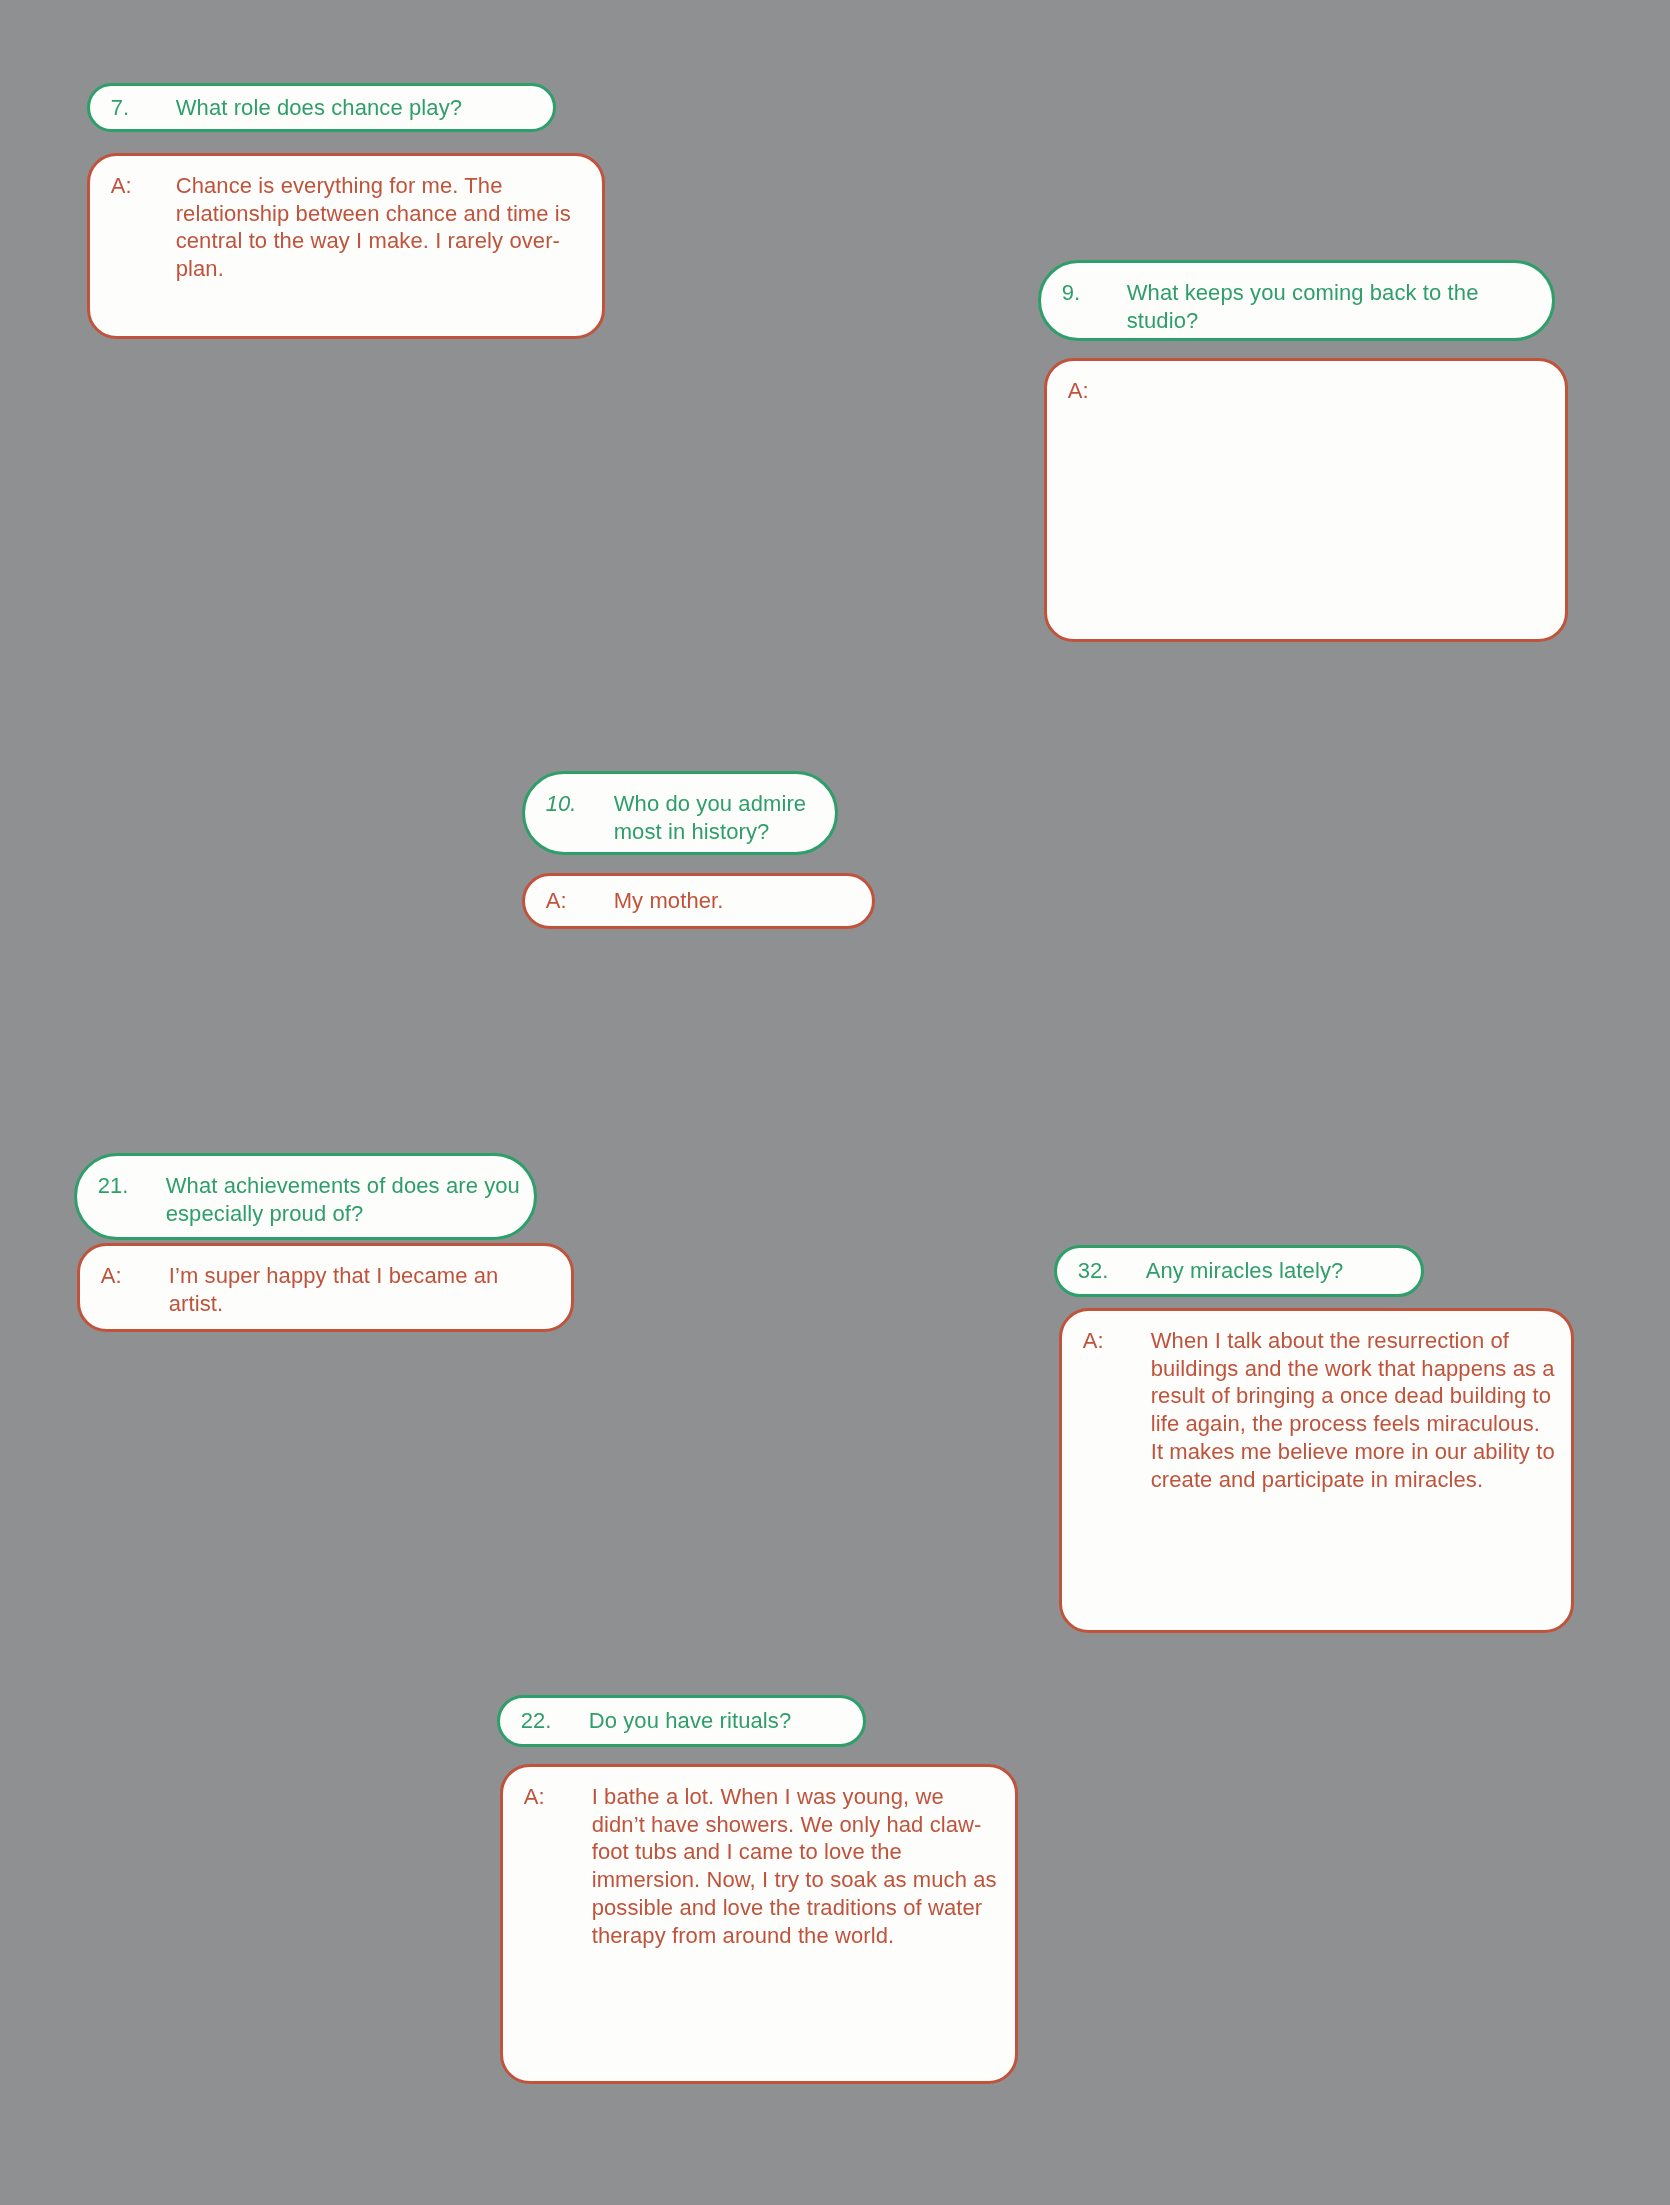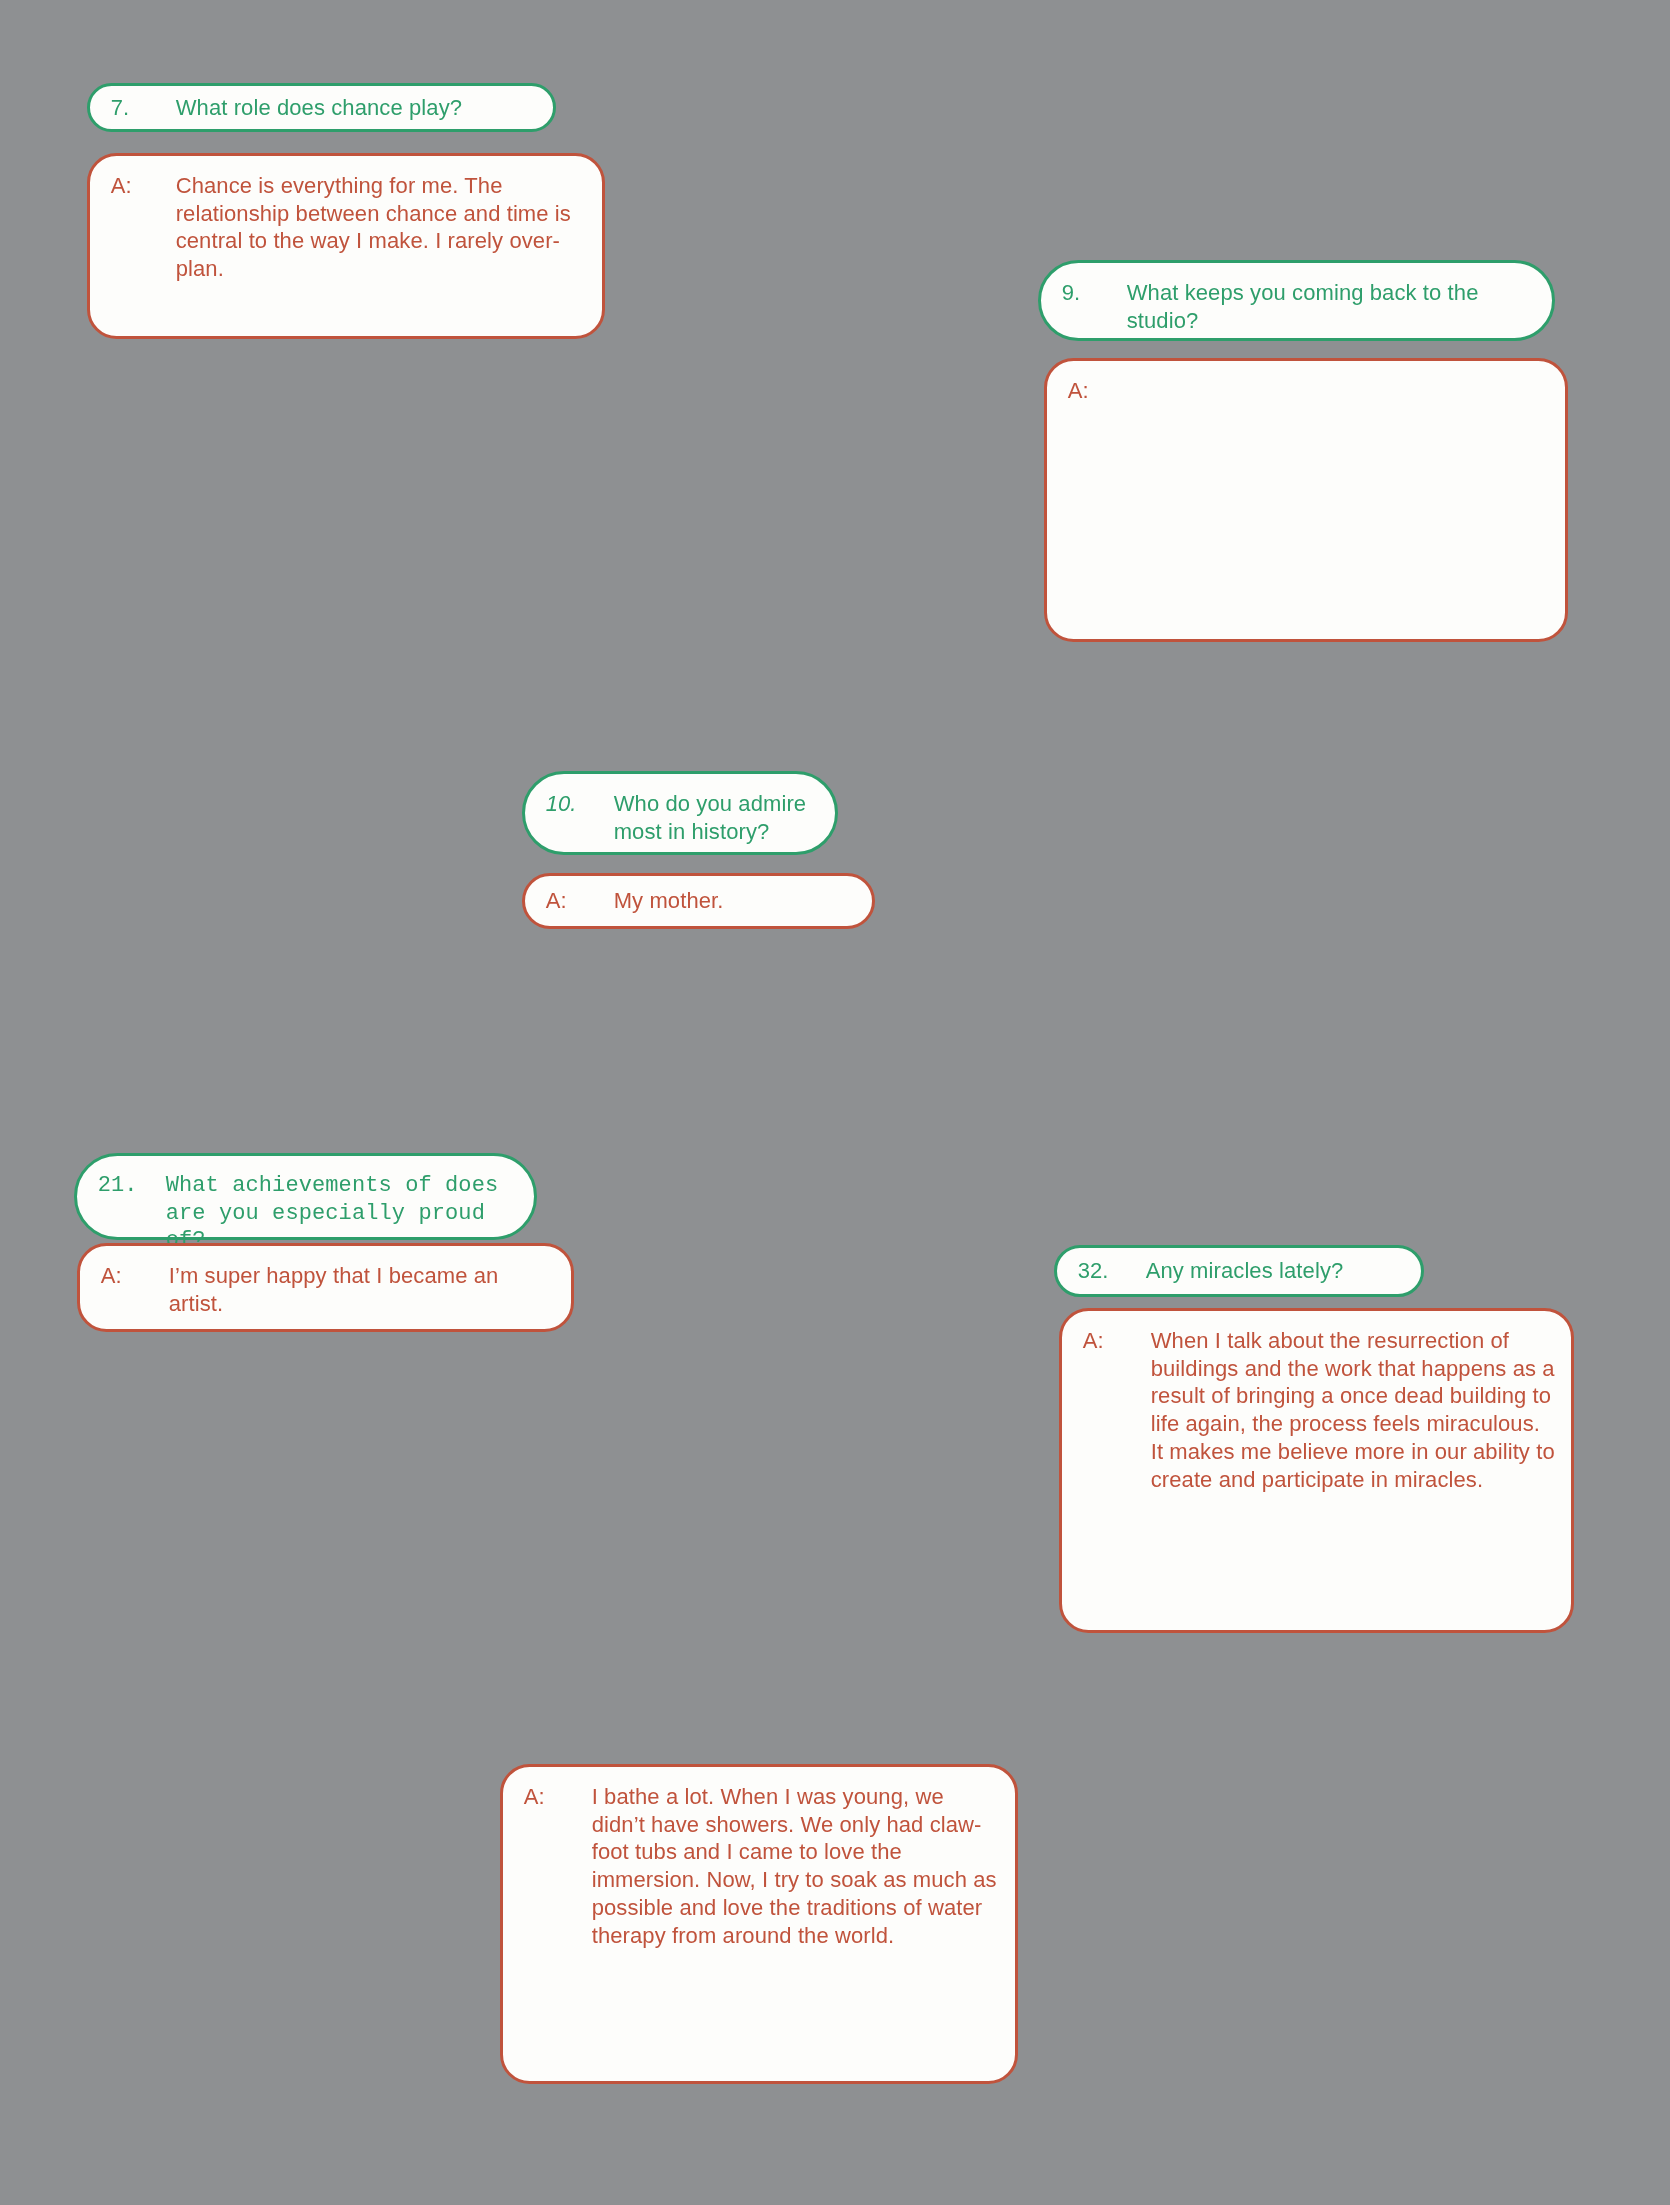--- a/index.html
+++ b/index.html
@@ -117,21 +117,20 @@
   }
   #a10 .label { width: 68px; }
 
   
   #q21 {
     left: 74px;
     top: 1153px;
     width: 463px;
     height: 87px;
     padding: 16px 13.3px 16px 20.7px;
-    font-family: Liberation Mono, monospace;
   }
   #q21 .label { width: 68px; }
 
   #a21 {
     left: 77px;
     top: 1243px;
     width: 497px;
     height: 89px;
     padding: 16px 13.3px 16px 20.7px;
   }
@@ -219,19 +218,23 @@
 
   <div class="bubble q-bubble" id="q38">
     <span class="label">32.</span>
     <span class="body">Any miracles lately?</span>
   </div>
   <div class="bubble a-bubble" id="a38">
     <span class="label">A:</span>
     <span class="body">When I talk about the resurrection of buildings and the work that happens as a result of bringing a once dead building to life again, the process feels miraculous. It makes me believe more in our ability to create and participate in miracles.</span>
   </div>
 
+  <div class="bubble q-bubble" id="q22">
+    <span class="label">22.</span>
+    <span class="body">Do you have rituals?</span>
+  </div>
   <div class="bubble a-bubble" id="a22">
     <span class="label">A:</span>
     <span class="body">I bathe a lot. When I was young, we didn’t have showers. We only had claw-foot tubs and I came to love the immersion. Now, I try to soak as much as possible and love the traditions of water therapy from around the world.</span>
   </div>
 
 </div>
 
 
 </body></html>

